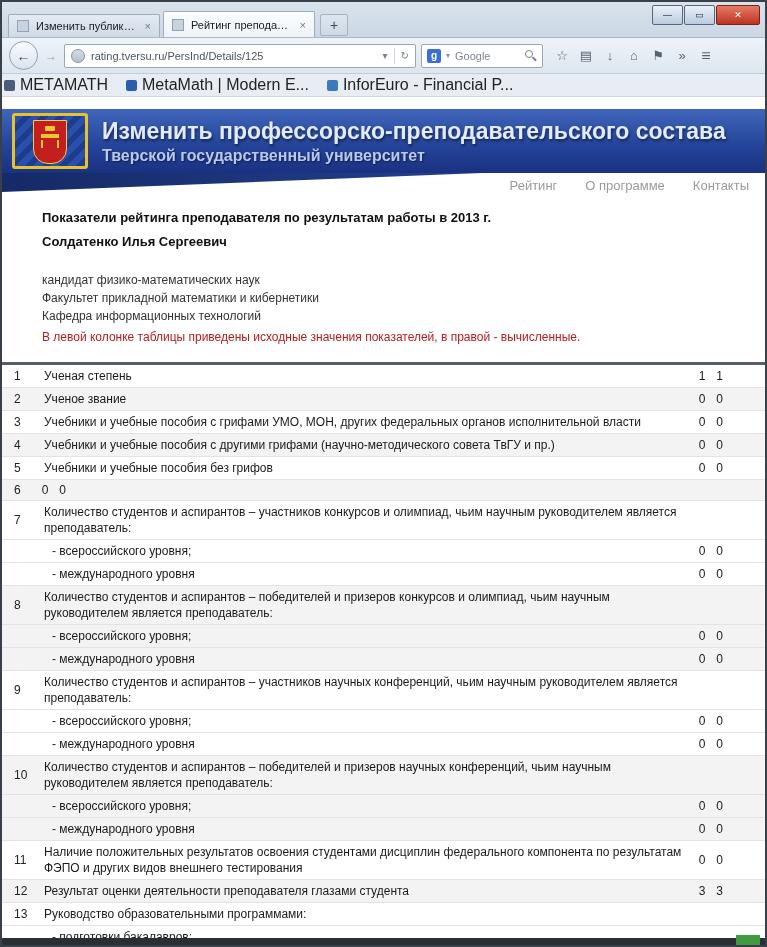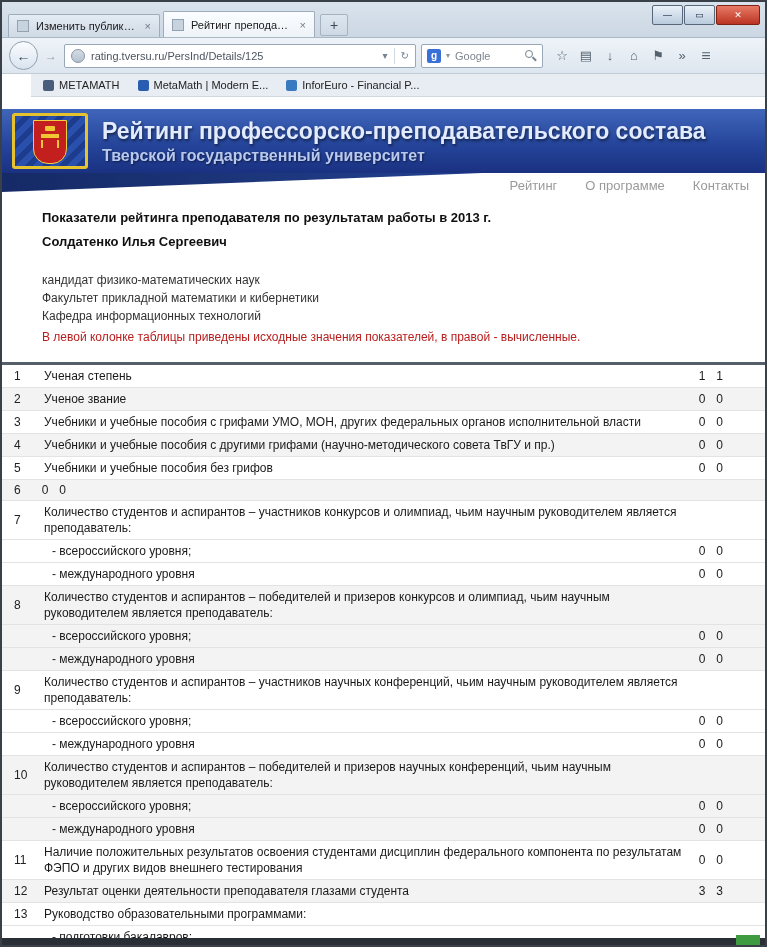--- a/index.html
+++ b/index.html
@@ -30,21 +30,21 @@
   .engine{width:14px;height:14px;background:#3a6fd8;border-radius:2px;color:#fff;font-size:10px;font-weight:bold;display:flex;align-items:center;justify-content:center;flex-shrink:0;}
   .engine-drop{font-size:8px;color:#8a949e;}
   .search-label{flex:1;overflow:hidden;}
   .mag{width:12px;height:12px;position:relative;flex-shrink:0;}
   .mag::before{content:"";position:absolute;width:6px;height:6px;border:1.5px solid #75828f;border-radius:50%;left:0;top:0;}
   .mag::after{content:"";position:absolute;width:5px;height:1.5px;background:#75828f;transform:rotate(45deg);right:0;bottom:2px;}
   .tbicons{display:flex;align-items:center;margin-left:2px;}
   .tbicon{width:24px;text-align:center;color:#55636f;font-size:13px;}
   .tbicon.menu{font-size:16px;}
 
-  .bmbar{height:22px;background:#e8edf3;border-bottom:1px solid #cfd8e1;display:flex;align-items:center;padding:0 12px;gap:18px;font-size:11px;color:#222;flex-shrink:0;margin-left:29px;}
+  .bmbar{height:22px;background:#e8edf3;border-bottom:1px solid #cfd8e1;display:flex;align-items:center;padding:0 2px;gap:18px;font-size:16px;color:#222;flex-shrink:0;}
   .bmitem{display:flex;align-items:center;gap:5px;white-space:nowrap;}
   .bmicon{width:11px;height:11px;border-radius:2px;flex-shrink:0;}
 
   
   .page{flex:1;background:#fff;overflow:hidden;position:relative;display:flex;flex-direction:column;}
   .band{margin-top:12px;height:64px;background:linear-gradient(180deg,#4066ba 0%,#25459b 55%,#1a3181 100%);display:flex;align-items:center;gap:14px;padding-left:10px;flex-shrink:0;}
   .logo{width:76px;height:56px;box-sizing:border-box;background:repeating-linear-gradient(135deg,#2a50ae 0 6px,#1d3c8e 6px 12px);border:3px solid #e7c22f;border-radius:3px;position:relative;flex-shrink:0;}
   .shield{position:absolute;left:50%;top:4px;transform:translateX(-50%);width:32px;height:42px;background:#c41f1f;border:1px solid #f0d040;border-radius:0 0 15px 15px;}
   .shield .crown{width:10px;height:5px;background:#f0c633;margin:5px auto 2px;border-radius:1px;}
   .shield .seat{width:18px;height:4px;background:#f0c633;margin:3px auto 0;}
@@ -145,21 +145,21 @@
 
     <div class="band">
       <div class="logo">
         <div class="shield">
           <div class="crown"></div>
           <div class="seat"></div>
           <div class="legs"></div>
         </div>
       </div>
       <div class="band-text">
-        <div class="site-title">Рейтинг профессорско-преподавательского состава</div>
+        <div class="site-title">Изменить профессорско-преподавательского состава</div>
         <div class="site-subtitle">Тверской государственный университет</div>
       </div>
     </div>
 
     <div class="subheader">
       <div class="swoosh"></div>
       <div class="site-nav">
         <span>Рейтинг</span>
         <span>О программе</span>
         <span>Контакты</span>

